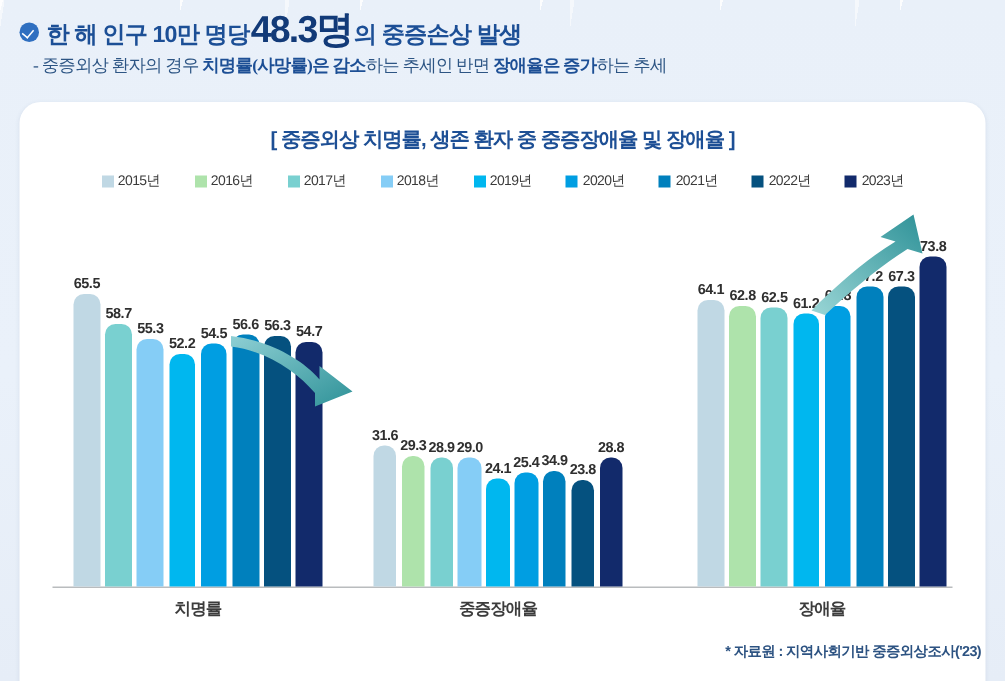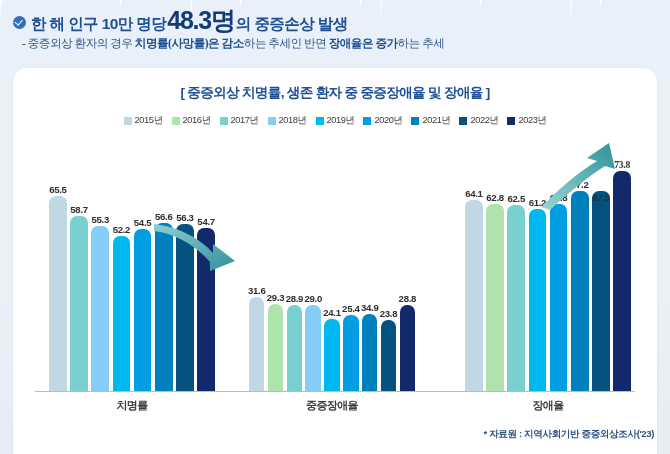--- a/index.html
+++ b/index.html
@@ -107,21 +107,21 @@
   }
 
   
   #legend {
     position: absolute;
     left: 0; top: 46px;
     width: 644px;
     display: flex;
     justify-content: center;
     align-items: center;
-    gap: 9px;
+    gap: 23px;
   }
   .legend-item {
     display: flex;
     align-items: center;
     gap: 3px;
     white-space: nowrap;
   }
   .legend-swatch {
     width: 8px; height: 8px;
     flex: none;
@@ -367,25 +367,25 @@
             </div>
             <div class="bar-wrap">
               <div class="bar-label" style="bottom: 188px;">62.8</div>
               <div class="bar" style="height: 187px; background: rgb(0, 158, 226);"></div>
             </div>
             <div class="bar-wrap">
               <div class="bar-label" style="bottom: 201px;">67.2</div>
               <div class="bar" style="height: 200px; background: rgb(0, 128, 189);"></div>
             </div>
             <div class="bar-wrap">
-              <div class="bar-label" style="bottom: 188px; margin-top: 32px;">67.3</div>
+              <div class="bar-label" style="bottom: 201px; margin-top: 32px;">67.3</div>
               <div class="bar" style="height: 200px; background: rgb(5, 81, 127);"></div>
             </div>
             <div class="bar-wrap">
-              <div class="bar-label" style="bottom: 221px; font-family: Liberation Serif, serif;">73.8</div>
+              <div class="bar-label" style="bottom: 221px;">73.8</div>
               <div class="bar" style="height: 220px; background: rgb(18, 42, 107);"></div>
             </div>
           </div>
           <div class="group-label">장애율</div>
         </div>
         <div class="trend-arrow" style="left: 126px; top: 80px;"><svg width="86" height="60" viewBox="0 0 86 60">
             <defs>
               <linearGradient id="gdn" x1="0" y1="0" x2="1" y2="1">
                 <stop offset="0%" stop-color="#8ecfd4"></stop>
                 <stop offset="100%" stop-color="#2f9298"></stop>

